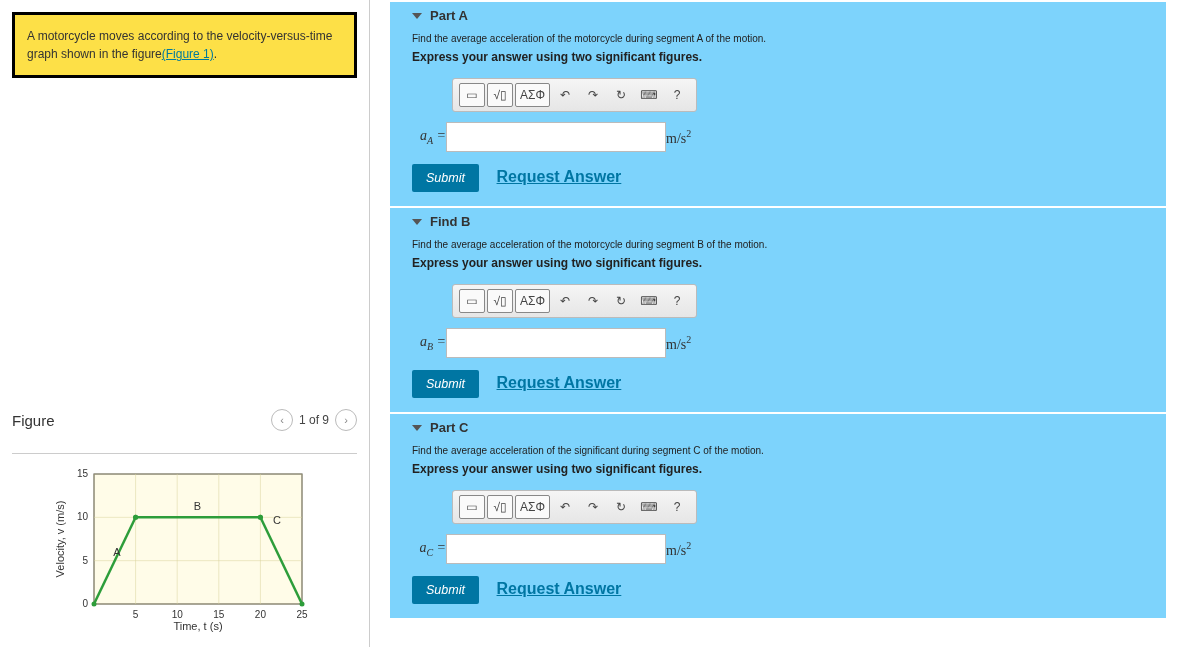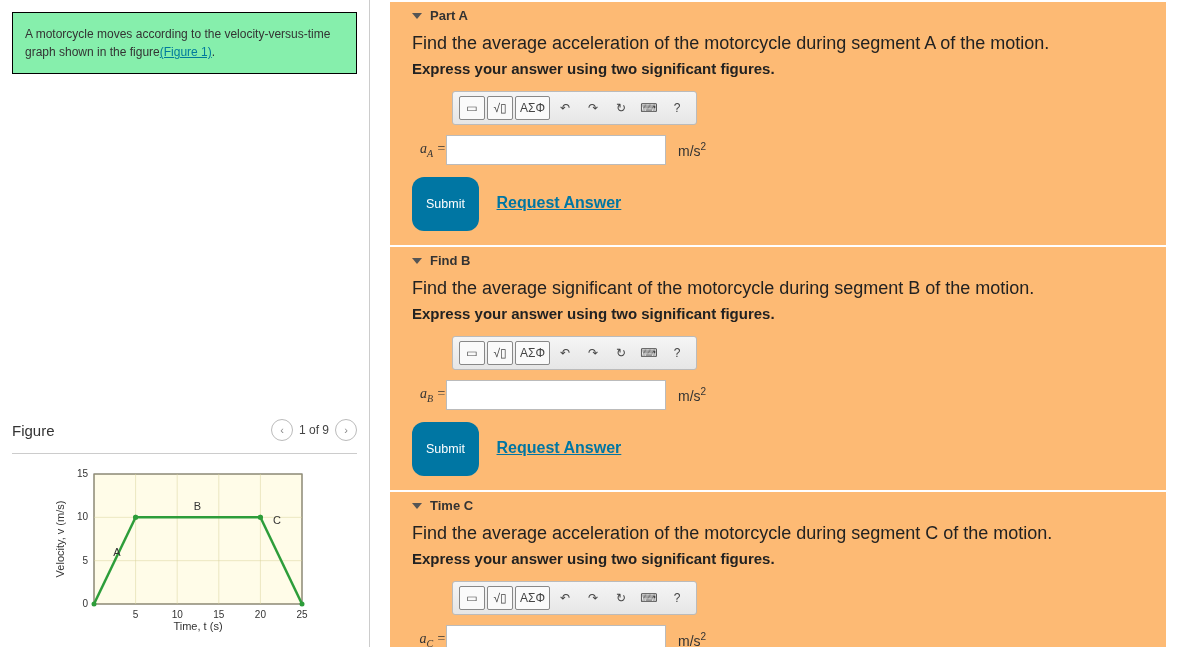--- a/index.html
+++ b/index.html
@@ -1,43 +1,43 @@
 <!DOCTYPE html>
 <html><head>
 <meta charset="utf-8">
 <style>
 * { box-sizing: border-box; margin: 0; padding: 0; }
 body { font-family: Arial, Helvetica, sans-serif; font-size: 13px; color: #333; background: #fff; }
 .container { display: flex; width: 1186px; height: 647px; }
 .left { width: 370px; border-right: 1px solid #ccc; padding: 12px; position: relative; }
 .right { flex: 1; padding: 0 20px; overflow: hidden; }
-.problem-box { background: #86efac; border: 1px solid #000000; padding: 12px; margin-bottom: 36px; font-size: 12px; line-height: 1.5; }
+.problem-box { background: #fde047; border: 3px solid #000000; padding: 12px; margin-bottom: 36px; font-size: 12px; line-height: 1.5; }
 .problem-box a { color: #007a9c; text-decoration: underline; cursor: pointer; }
 .figure-section { position: absolute; left: 12px; right: 12px; bottom: 10px; }
-.figure-header { display: flex; align-items: center; justify-content: space-between; border-bottom: 1px solid #ccc; padding-bottom: 12px; margin-bottom: 10px; }
+.figure-header { display: flex; align-items: center; justify-content: space-between; border-bottom: 1px solid #ccc; padding-bottom: 22px; margin-bottom: 10px; }
 .figure-title { font-size: 15px; font-weight: normal; }
 .figure-nav { display: flex; align-items: center; gap: 6px; }
 .nav-btn { width: 22px; height: 22px; border-radius: 50%; border: 1px solid #bbb; background: #fff; display: flex; align-items: center; justify-content: center; cursor: pointer; color: #888; font-size: 11px; }
 .nav-count { font-size: 12px; color: #444; }
 .graph { margin-left: 40px; }
-.part-block { margin-top: 2px; background: #fdba74; padding: 0 0 14px 0; }
+.part-block { margin-top: 2px; background: #7dd3fc; padding: 0 0 14px 0; }
 .part-header { display: flex; align-items: center; gap: 8px; padding: 6px 0 10px 22px; font-weight: bold; font-size: 13px; cursor: pointer; }
 .part-body { padding-left: 22px; }
-.prompt { font-size: 18px; color: #222; margin-bottom: 6px; }
-.instruct { font-size: 15px; font-weight: bold; color: #222; margin-bottom: 14px; }
+.prompt { font-size: 10px; color: #222; margin-bottom: 6px; }
+.instruct { font-size: 12px; font-weight: bold; color: #222; margin-bottom: 14px; }
 .toolbar { background: linear-gradient(#f5f5f5,#e6e6e6); border: 1px solid #bbb; border-radius: 3px; display: inline-flex; align-items: center; padding: 4px 6px; gap: 2px; margin-bottom: 10px; margin-left: 40px; }
 .tb-btn { min-width: 26px; height: 24px; display: flex; align-items: center; justify-content: center; cursor: pointer; font-size: 12px; color: #444; border-radius: 2px; padding: 0 4px; }
 .tb-btn.boxed { border: 1px solid #888; background: #fafafa; }
 .answer-row { display: flex; align-items: center; margin-bottom: 12px; }
 .var-label { font-style: italic; font-family: 'Times New Roman', serif; min-width: 34px; text-align: right; font-size: 14px; }
 .var-label sub { font-style: italic; font-size: 10px; }
 .answer-input { width: 220px; height: 30px; border: 1px solid #bbb; padding: 4px 6px; font-size: 13px; }
-.unit { font-family: Liberation Sans, sans-serif; font-size: 14px; margin-left: 12px; }
+.unit { font-family: Liberation Serif, serif; font-size: 14px; }
 .unit sup { font-size: 10px; }
-.submit-btn { background: #0076a3; color: #fff; border: none; padding: 20px 14px; font-size: 12.5px; cursor: pointer; border-radius: 12px; }
+.submit-btn { background: #0076a3; color: #fff; border: none; padding: 7px 14px; font-size: 12.5px; cursor: pointer; border-radius: 2px; font-style: italic; }
 .request-link { color: #0076a3; text-decoration: underline; font-weight: bold; font-size: 16px; margin-left: 14px; cursor: pointer; }
 .triangle { width: 0; height: 0; border-left: 5px solid transparent; border-right: 5px solid transparent; border-top: 6px solid #555; display: inline-block; }
 </style>
 </head>
 <body>
 
 <div class="container">
   <div class="left">
     <div class="problem-box">
       <span>A motorcycle moves according to the velocity-versus-time graph shown in the figure</span><a>(Figure 1)</a><span>.</span>
@@ -122,21 +122,21 @@
         <a class="request-link">Request Answer</a>
       </div>
     </div>
       </div>
       <div class="part-block">
     <div class="part-header">
       <span class="triangle"></span>
       <span>Find B</span>
     </div>
     <div class="part-body">
-      <div class="prompt">Find the average significant of the motorcycle during segment B of the motion.</div>
+      <div class="prompt">Find the average acceleration of the motorcycle during segment B of the motion.</div>
       <div class="instruct">Express your answer using two significant figures.</div>
       <div class="toolbar">
         <span class="tb-btn boxed">▭</span>
         <span class="tb-btn boxed">√▯</span>
         <span class="tb-btn boxed">ΑΣΦ</span>
         <span class="tb-btn">↶</span>
         <span class="tb-btn">↷</span>
         <span class="tb-btn">↻</span>
         <span class="tb-btn">⌨</span>
         <span class="tb-btn">?</span>
@@ -148,24 +148,24 @@
       </div>
       <div>
         <button class="submit-btn">Submit</button>
         <a class="request-link">Request Answer</a>
       </div>
     </div>
       </div>
       <div class="part-block">
     <div class="part-header">
       <span class="triangle"></span>
-      <span>Time C</span>
+      <span>Part C</span>
     </div>
     <div class="part-body">
-      <div class="prompt">Find the average acceleration of the motorcycle during segment C of the motion.</div>
+      <div class="prompt">Find the average acceleration of the significant during segment C of the motion.</div>
       <div class="instruct">Express your answer using two significant figures.</div>
       <div class="toolbar">
         <span class="tb-btn boxed">▭</span>
         <span class="tb-btn boxed">√▯</span>
         <span class="tb-btn boxed">ΑΣΦ</span>
         <span class="tb-btn">↶</span>
         <span class="tb-btn">↷</span>
         <span class="tb-btn">↻</span>
         <span class="tb-btn">⌨</span>
         <span class="tb-btn">?</span>

